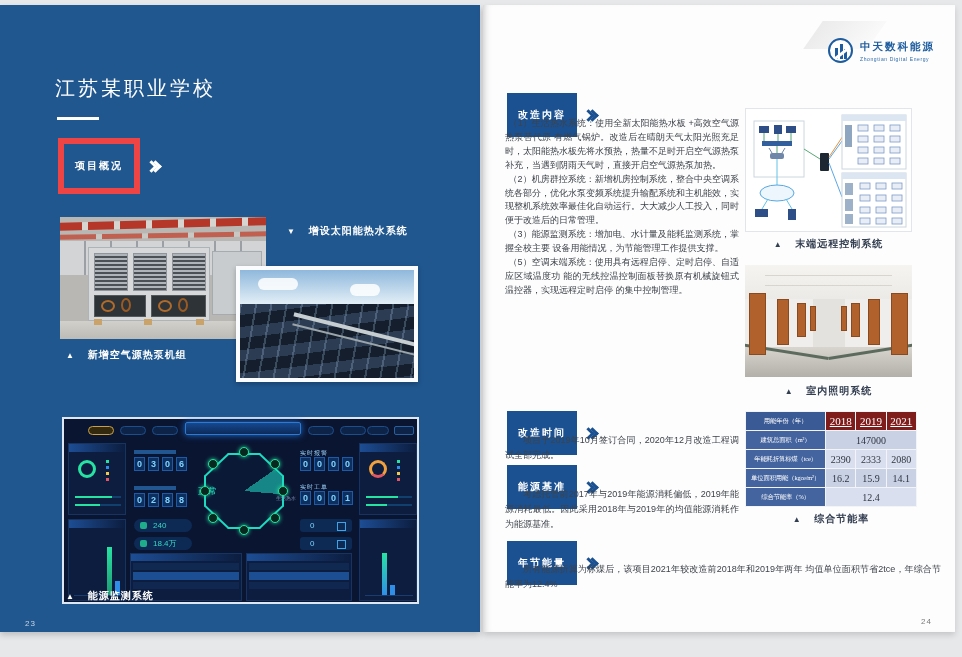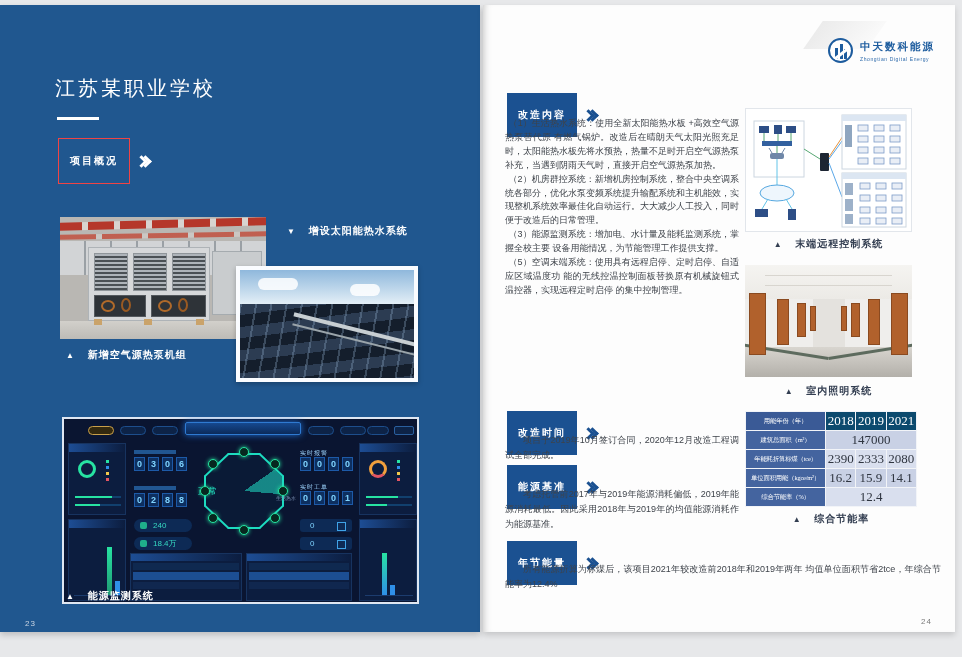--- a/index.html
+++ b/index.html
@@ -9,21 +9,21 @@
   .page { position:absolute; top:5px; height:627px; }
   .page-left { left:0; width:480px; background:#20578f; box-shadow:0 3px 6px rgba(0,0,0,.18); }
   .page-right { left:483px; width:472px; background:#fdfdfd; box-shadow:inset 7px 0 9px -7px rgba(0,0,0,.28), 0 3px 6px rgba(0,0,0,.15); }
 
   
   .title { left:55px; top:70px; color:#ffffff; font-size:20px; letter-spacing:3px; font-weight:500; }
   .title-underline { left:57px; top:112px; width:42px; height:3px; background:#fff; }
   .badge { display:flex; align-items:center; }
   .badge .bx { padding:15px 11px; font-size:10px; font-weight:bold; letter-spacing:2px; white-space:nowrap; }
   .badge-white { color:#fff; }
-  .badge-white .bx { border:1px solid #ef4444;text-align:center; }
+  .badge-white .bx { border:6px solid #ef4444;text-align:center; }
   .badge-blue { color:#1b5191; }
   .badge-blue .bx { background:#1b5191; color:#fff; }
   .chevs { display:flex; margin-left:7px; }
   .chev { width:9px; height:9px; border-top:3px solid; border-right:3px solid; transform:rotate(45deg); }
   .chev + .chev { margin-left:-5px; }
   #badge-overview { left:58px; top:133px; }
   .overview-text { left:48px; top:161px; width:408px; color:#eef3f9; font-size:10px; line-height:17px; text-align:justify; text-indent:2em; }
 
   .cap { font-size:10px; font-weight:bold; letter-spacing:1px; white-space:nowrap; }
   .cap .tri { margin-right:9px; font-size:8px; }
@@ -141,22 +141,22 @@
   .cr-skirtL { left:-6px; bottom:24px; width:90px; height:3px; background:#5d6b5e; transform:rotate(9deg); }
   .cr-skirtR { right:-6px; bottom:24px; width:90px; height:3px; background:#5d6b5e; transform:rotate(-9deg); }
   .cr-back { left:68px; top:34px; width:32px; height:50px; background:#e4e2de; }
   .door { position:absolute; background:#b1612c; border:1px solid #8a4a20; }
 
   
   #etable { left:262px; top:406px; width:172px; border-collapse:collapse; font-family:"Liberation Serif","DejaVu Serif",serif; }
   #etable td { border:1px solid #f2f4f8; height:19px; text-align:center; vertical-align:middle; }
   #etable .tl { width:80px; background:#44649f; color:#fff; font-size:6.4px; letter-spacing:-.2px; }
   #etable tr:first-child .tl { background:#3a5a96; }
-  #etable .th { background:#0c4a6e; color:#fff; font-size:13px; }
-  #etable .tv { color:#2f3540; font-size:13px; }
+  #etable .th { background:#7f1d1d; color:#fff; font-size:11px;text-decoration:underline; }
+  #etable .tv { color:#2f3540; font-size:10px; }
   #etable .va { background:#c9d1e5; }
   #etable .vb { background:#d9dfee; }
   #cap-table { left:262px; top:507px; width:172px; text-align:center; }
   #p24 { left:438px; top:612px; color:#7a7a7a; }
 </style>
 </head>
 <body>
 
 <div class="page page-left">
   <div class="ab title">江苏某职业学校</div>

